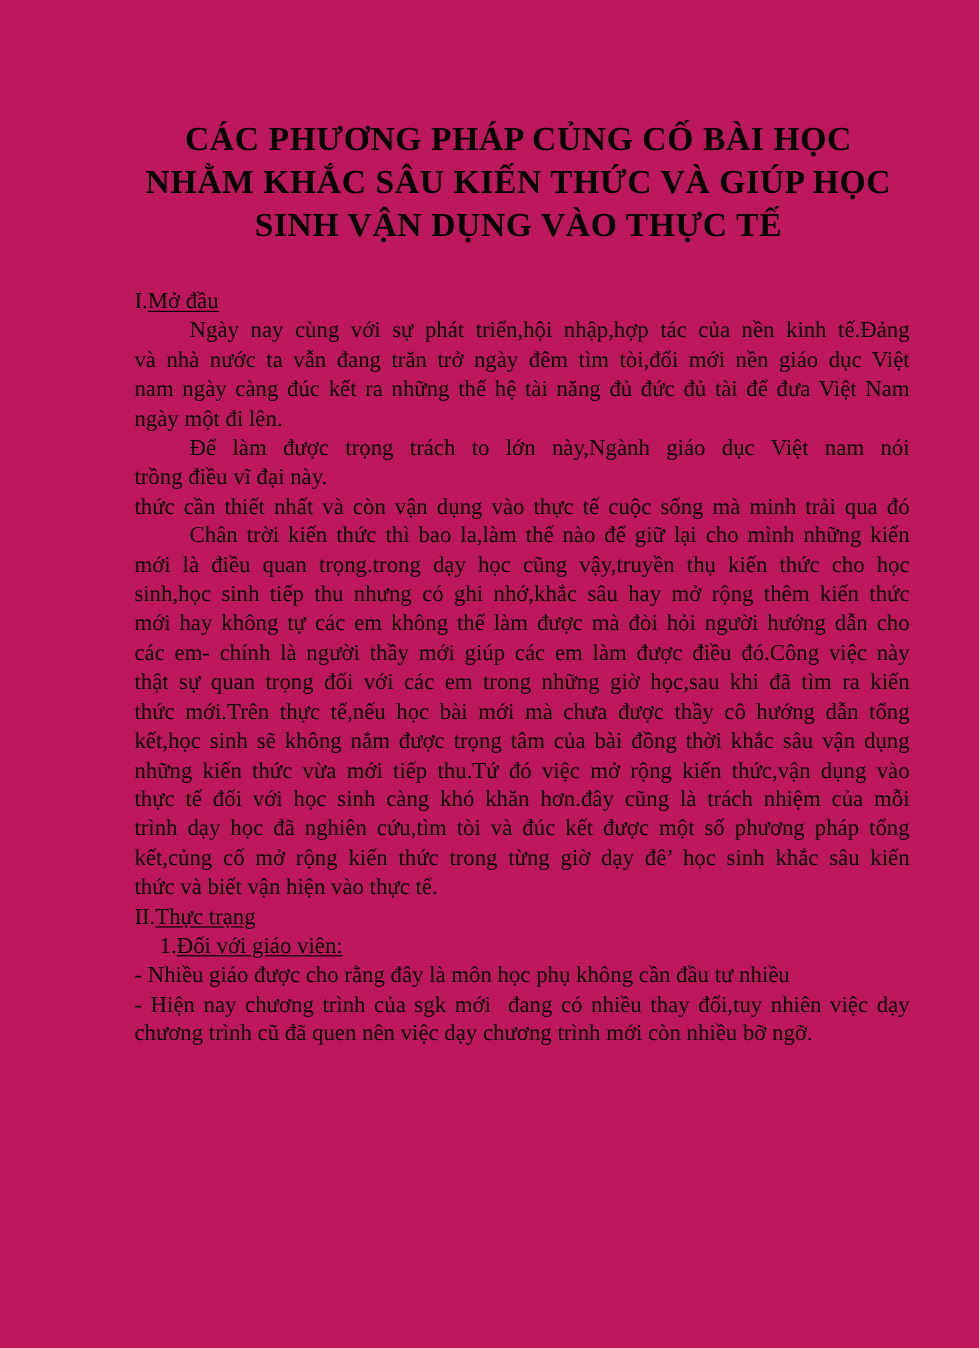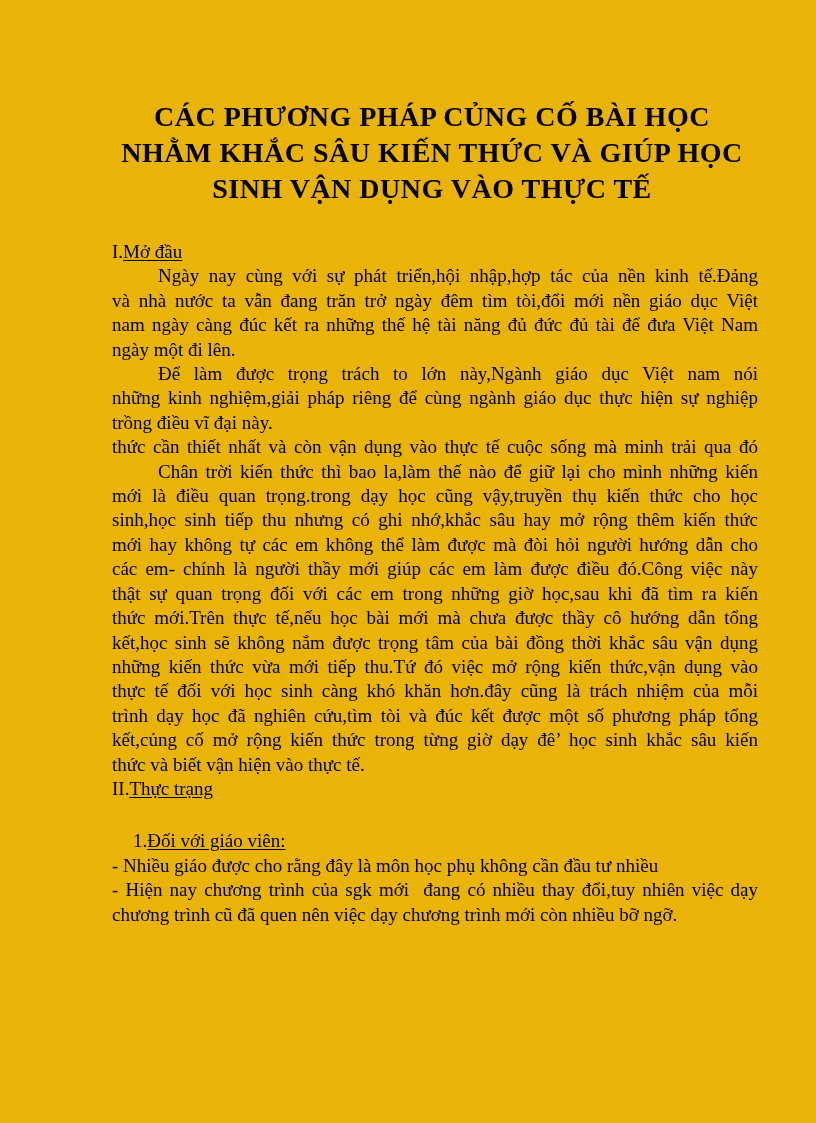--- a/index.html
+++ b/index.html
@@ -2,21 +2,21 @@
 <html><head>
 <meta charset="utf-8">
 <style>
   * { margin: 0; padding: 0; box-sizing: border-box; }
   html, body { background: #e8e8e8; }
   .page {
     position: relative;
     width: 816px;
     height: 1123px;
     margin: 0 auto;
-    background: #eab308;
+    background: #be185d;
     font-family: "Liberation Serif", "DejaVu Serif", serif;
     color: #000000;
     overflow: hidden;
   }
   .doc-title {
     position: absolute;
     top: 99px;
     left: 102px;
     width: 660px;
     text-align: center;
@@ -29,21 +29,21 @@
     position: absolute;
     top: 240px;
     left: 112px;
     width: 646px;
     font-size: 19px;
     line-height: 24.4px;
   }
   .ln { min-height: 24.4px; white-space: normal; }
   .just { text-align: justify; text-align-last: justify; }
   .ind { text-indent: 46px; }
-  .sub { padding-left: 21px; margin-top: 28px; }
+  .sub { padding-left: 21px; }
   .u { text-decoration: underline; text-underline-offset: 2px; }
 </style>
 </head>
 <body>
 
 <div class="page">
 
   <div class="doc-title">
     <div class="tl">CÁC PHƯƠNG PHÁP CỦNG CỐ BÀI HỌC</div>
     <div class="tl">NHẰM KHẮC SÂU KIẾN THỨC VÀ GIÚP HỌC</div>
@@ -53,21 +53,20 @@
   <div class="doc-body">
 
     <div class="ln"><span>I.</span><span class="u">Mở đầu</span></div>
 
     <div class="ln just ind">Ngày nay cùng với sự phát triển,hội nhập,hợp tác của nền kinh tế.Đảng</div>
     <div class="ln just">và nhà nước ta vẫn đang trăn trở ngày đêm tìm tòi,đổi mới nền giáo dục Việt</div>
     <div class="ln just">nam ngày càng đúc kết ra những thế hệ tài năng đủ đức đủ tài để đưa Việt Nam</div>
     <div class="ln">ngày một đi lên.</div>
 
     <div class="ln just ind">Để làm được trọng trách to lớn này,Ngành giáo dục Việt nam nói</div>
-    <div class="ln just">những kinh nghiệm,giải pháp riêng để cùng ngành giáo dục thực hiện sự nghiệp</div>
     <div class="ln">trồng điều vĩ đại này.</div>
 
     <div class="ln just">thức cần thiết nhất và còn vận dụng vào thực tế cuộc sống mà minh trải qua đó</div>
     <div class="ln just ind">Chân trời kiến thức thì bao la,làm thế nào để giữ lại cho mình những kiến</div>
     <div class="ln just">mới là điều quan trọng.trong dạy học cũng vậy,truyền thụ kiến thức cho học</div>
     <div class="ln just">sinh,học sinh tiếp thu nhưng có ghi nhớ,khắc sâu hay mở rộng thêm kiến thức</div>
     <div class="ln just">mới hay không tự các em không thể làm được mà đòi hỏi người hướng dẫn cho</div>
     <div class="ln just">các em- chính là người thầy mới giúp các em làm được điều đó.Công việc này</div>
     <div class="ln just">thật sự quan trọng đối với các em trong những giờ học,sau khi đã tìm ra kiến</div>
     <div class="ln just">thức mới.Trên thực tế,nếu học bài mới mà chưa được thầy cô hướng dẫn tổng</div>

